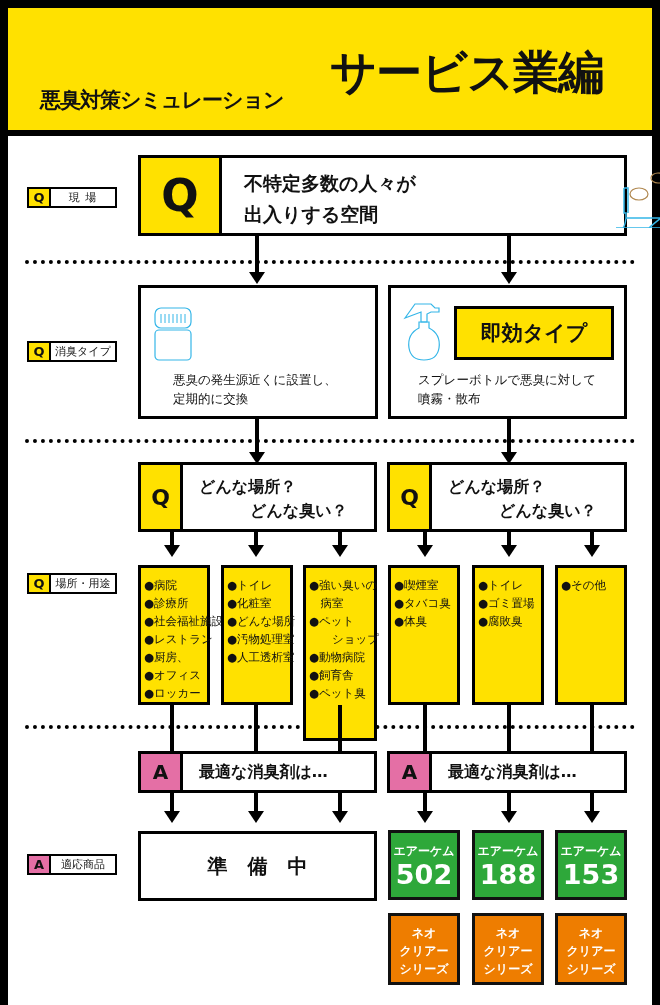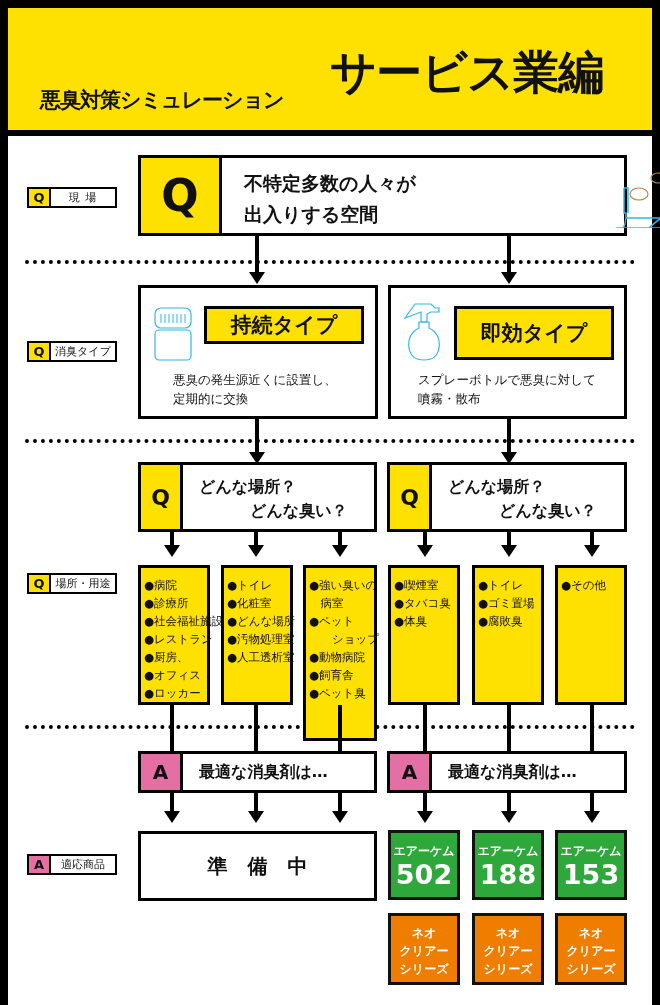--- a/index.html
+++ b/index.html
@@ -75,21 +75,20 @@
 <div class="arrow" style="left:249px;top:272px;"></div>
 <div class="vline" style="left:507px;top:236px;height:38px;"></div>
 <div class="arrow" style="left:501px;top:272px;"></div>
 
 <div class="abs box" style="left:138px;top:285px;width:240px;height:134px;">
   <svg style="position:absolute;left:12px;top:18px;" width="40" height="56" viewBox="0 0 40 56">
     <rect x="2" y="2" width="36" height="20" rx="6" fill="none" stroke="#35b6e8" stroke-width="1.2"></rect>
     <path d="M8 8v9 M12 8v9 M16 8v9 M20 8v9 M24 8v9 M28 8v9 M32 8v9" stroke="#35b6e8" stroke-width="1"></path>
     <rect x="2" y="24" width="36" height="30" rx="4" fill="none" stroke="#35b6e8" stroke-width="1.2"></rect>
   </svg>
-  <div class="abs tag" style="left:63px;top:18px;width:160px;height:38px;">持続タイプ</div>
   <div style="position:absolute;left:32px;top:82px;font-size:12.5px;line-height:19px;">
     <div>悪臭の発生源近くに設置し、</div>
     <div>定期的に交換</div>
   </div>
 </div>
 <div class="abs box" style="left:388px;top:285px;width:239px;height:134px;">
   <svg style="position:absolute;left:10px;top:10px;" width="48" height="64" viewBox="0 0 48 64">
     <path d="M4 20 L14 6 H30 L34 10 H38 V14 H30 L26 16 V24 H20 V14 Z" fill="none" stroke="#35b6e8" stroke-width="1.2"></path>
     <path d="M18 24 H28 V30 Q40 36 38 50 Q36 62 23 62 Q10 62 8 50 Q6 36 18 30 Z" fill="none" stroke="#35b6e8" stroke-width="1.2"></path>
   </svg>

